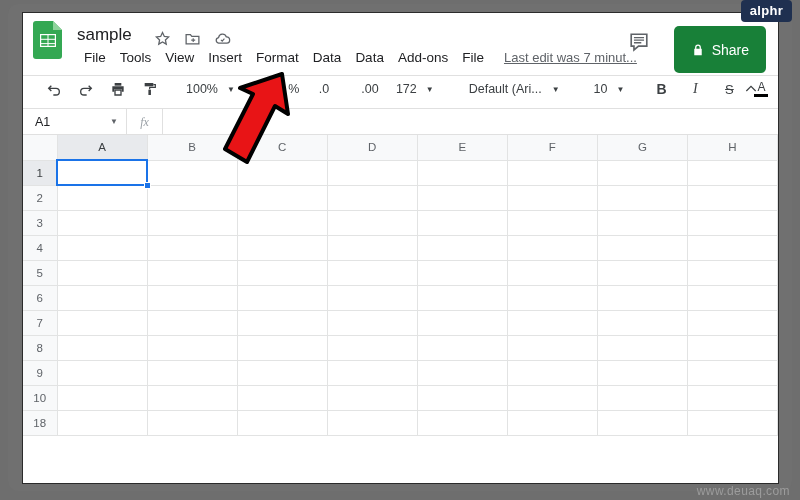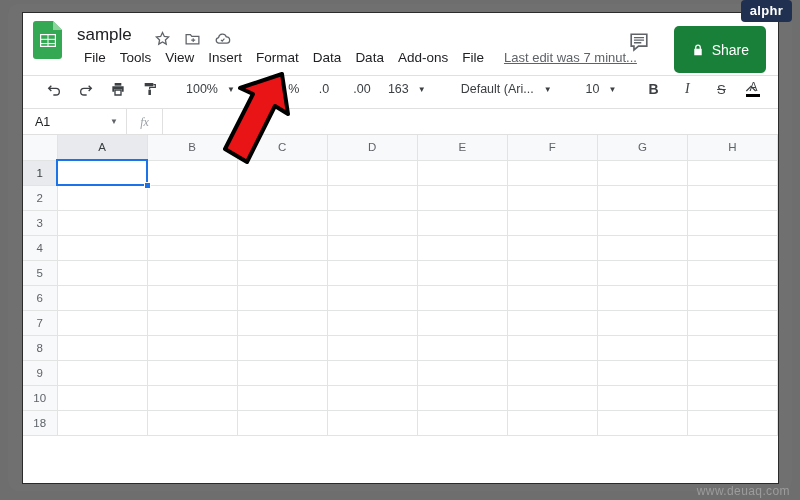--- a/index.html
+++ b/index.html
@@ -361,25 +361,25 @@
       </div>
 
       <div class="tb-sep"></div>
 
       <div class="tb" style="margin-left:28px">
         <span class="tb-text">%</span>
       </div>
       <div class="tb" style="margin-left:4px">
         <span class="tb-text">.0</span>
       </div>
-      <div class="tb" style="margin-left:12px">
+      <div class="tb" style="margin-left:20px">
         <span class="tb-text">.00</span>
       </div>
       <div class="tb-box" style="margin-left:4px">
-        <span class="tb-text">163</span>
+        <span class="tb-text">172</span>
         <span class="caret">▼</span>
       </div>
 
       <div class="tb-sep"></div>
 
       <div class="tb-box" style="margin-left:8px">
         <span class="tb-text" id="font-name">Default (Ari...</span>
         <span class="caret">▼</span>
       </div>
 

